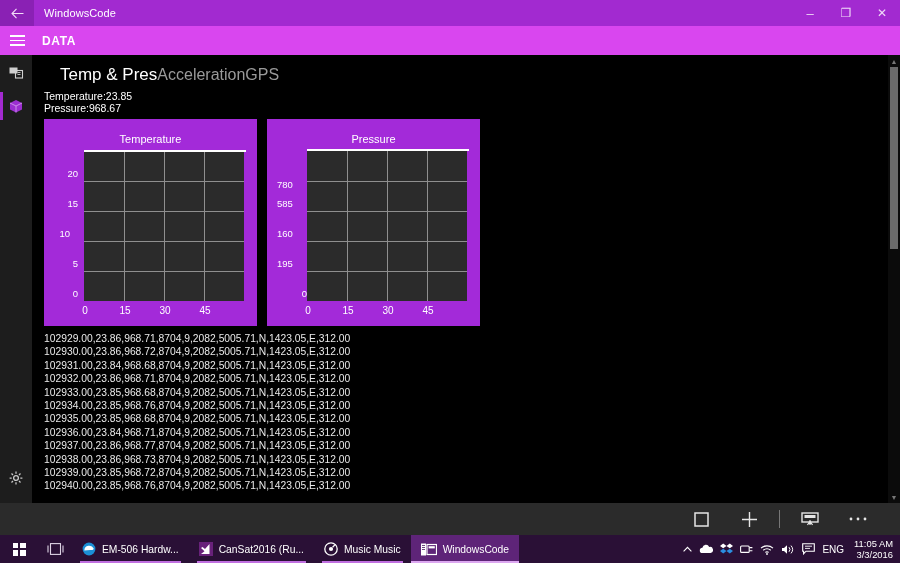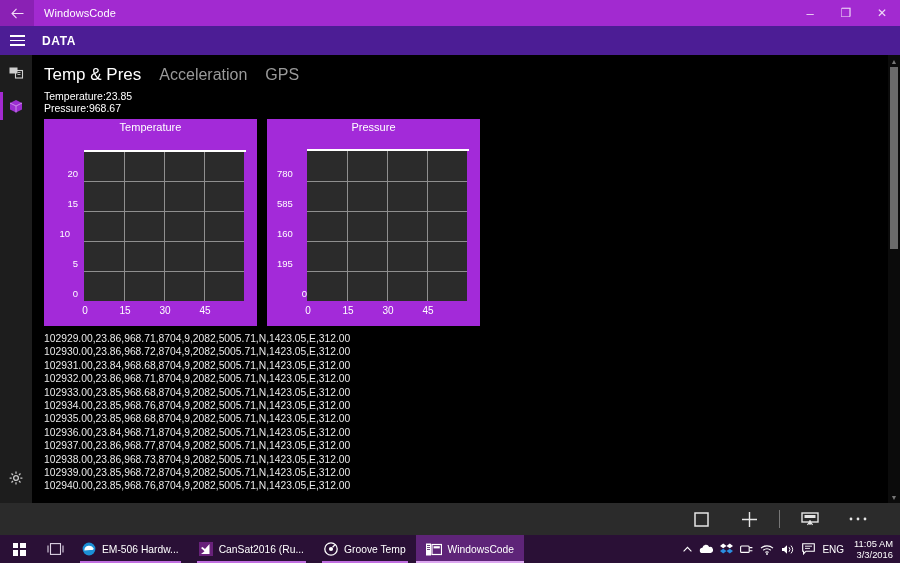--- a/index.html
+++ b/index.html
@@ -26,21 +26,21 @@
   .tb-spacer { flex:1; }
   .tb-btn {
     width:36px; height:26px; display:flex; align-items:center; justify-content:center;
     color:#efd9f7; font-size:12px;
   }
   .tb-btn.min { font-size:13px; }
 
   
   .appheader {
     position:absolute; top:26px; left:0; width:900px; height:29px;
-    background:#4c1d95; display:flex; align-items:center;
+    background:#d946ef; display:flex; align-items:center;
   }
   .hamburger {
     width:34px; height:29px; display:flex; flex-direction:column;
     align-items:center; justify-content:center; gap:3px;
   }
   .hamburger i { display:block; width:15px; height:1.5px; background:#fff; }
   .appheader .ttl {
     margin-left:8px; color:#fff; font-size:12px; font-weight:bold; letter-spacing:.6px;
   }
 
@@ -58,31 +58,31 @@
     background:#a22ad0;
   }
   .rail-bottom { position:absolute; bottom:8px; left:0; width:32px; height:34px;
     display:flex; align-items:center; justify-content:center; }
 
   
   .main {
     position:absolute; top:55px; left:32px; width:856px; height:448px;
     background:#000; overflow:hidden;
   }
-  .tabs { display:flex; align-items:baseline; gap:18px; padding:10px 0 0 12px; }
+  .tabs { display:flex; align-items:baseline; padding:10px 0 0 12px;margin-left:16px; }
   .tab { color:#9a9a9a; font-size:16px; }
   .tab.active { color:#ffffff; font-size:17px; }
 
   .readouts { padding:5px 0 3px 12px; }
   .readouts div { color:#ffffff; font-size:10.5px; line-height:12px; }
 
   .charts { display:flex; gap:10px; padding:2px 0 0 12px; }
   .chart-card {
     background:#a32ad9; width:213px; height:207px;
-    position:relative; padding-top:2px;
+    position:relative; padding-top:14px;
   }
   .chart-title { text-align:center; color:#ffffff; font-size:11px; }
   .plot-wrap { position:absolute; left:0; top:24px; width:213px; height:183px; }
   .plot {
     position:absolute; left:40px; top:8px; width:160px; height:150px;
     background:#2b2b2b; border-top:none;
   }
   .plot .vline, .plot .hline { position:absolute; background:#8f8f8f; }
   .plot .vline { width:1px; top:0; bottom:0; }
   .plot .hline { height:1px; left:0; right:0; }
@@ -263,21 +263,21 @@
             <div class="hline" style="top:30px"></div>
             <div class="hline" style="top:60px"></div>
             <div class="hline" style="top:90px"></div>
             <div class="hline" style="top:120px"></div>
           </div>
           <div class="dataline" style="top:6px"></div>
           <span class="ylab" style="left:24px; width:16px; top:150px; text-align:right;">0</span>
           <span class="ylab" style="left:10px; width:22px; top:120px;">195</span>
           <span class="ylab" style="left:10px; width:22px; top:90px;">160</span>
           <span class="ylab" style="left:10px; width:22px; top:60px;">585</span>
-          <span class="ylab" style="left:10px; width:22px; top:30px;">780</span>
+          <span class="ylab" style="left:10px; width:22px; top:41px;">780</span>
           <span class="xlab" style="left:41px; top:162px;">0</span>
           <span class="xlab" style="left:81px; top:162px;">15</span>
           <span class="xlab" style="left:121px; top:162px;">30</span>
           <span class="xlab" style="left:161px; top:162px;">45</span>
         </div>
       </div>
 
     </div>
 
     <div class="logbox">
@@ -360,21 +360,21 @@
         <path d="M10.5 2 L6 7 L3.5 5 L2 6 L5.5 9.2 L2 12 L10.5 12 Z" fill="#ffffff"></path>
       </svg>
       <span>CanSat2016 (Ru...</span>
     </div>
     <div class="tb-app">
       <svg width="14" height="14" viewBox="0 0 14 14" aria-hidden="true">
         <circle cx="7" cy="7" r="6.2" fill="none" stroke="#ffffff" stroke-width="1.3"></circle>
         <circle cx="7" cy="7" r="2.1" fill="#ffffff"></circle>
         <path d="M8.6 5.3 L11 2.6" stroke="#ffffff" stroke-width="1.3"></path>
       </svg>
-      <span>Groove Temp</span>
+      <span>Music Music</span>
     </div>
     <div class="tb-app active">
       <svg width="16" height="13" viewBox="0 0 16 13" aria-hidden="true">
         <rect x="0" y="0.5" width="5" height="12" fill="#ffffff"></rect>
         <path d="M1 2.5 h3 M1 4.5 h3 M1 6.5 h3" stroke="#4a1960" stroke-width="0.8"></path>
         <rect x="6" y="1.5" width="9.5" height="10" fill="none" stroke="#ffffff" stroke-width="1.2"></rect>
         <rect x="7.6" y="3.2" width="6.2" height="2.2" fill="#ffffff"></rect>
       </svg>
       <span>WindowsCode</span>
     </div>

